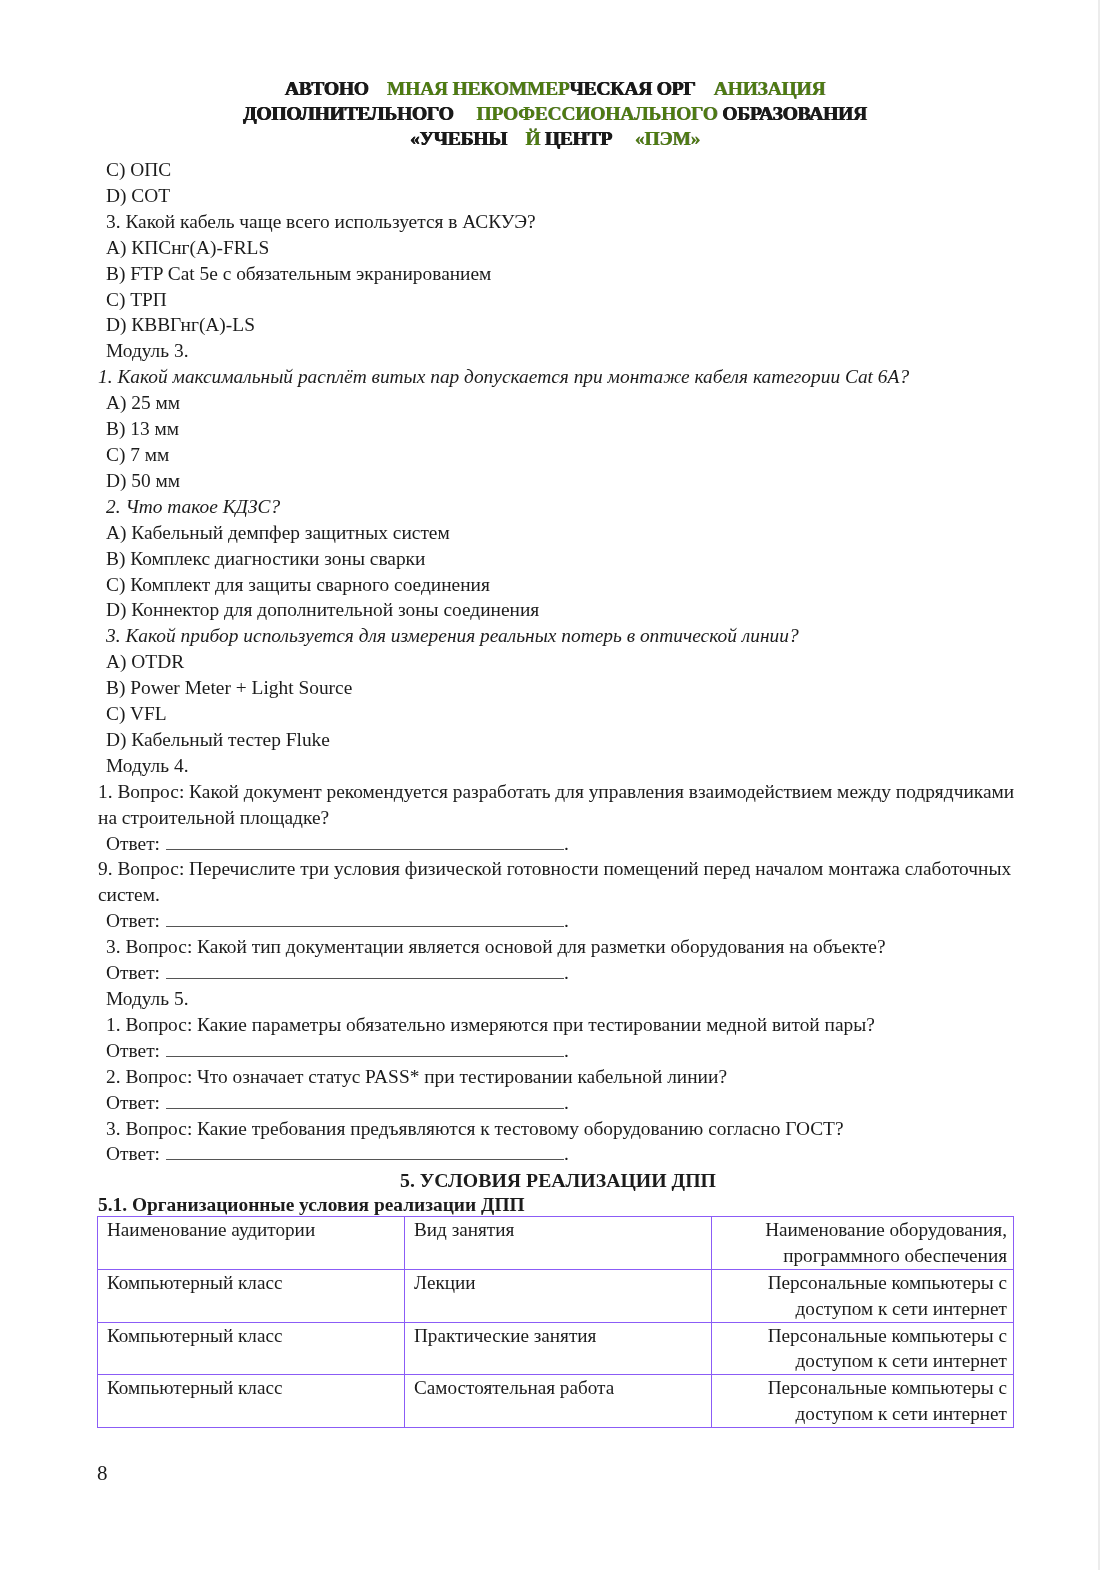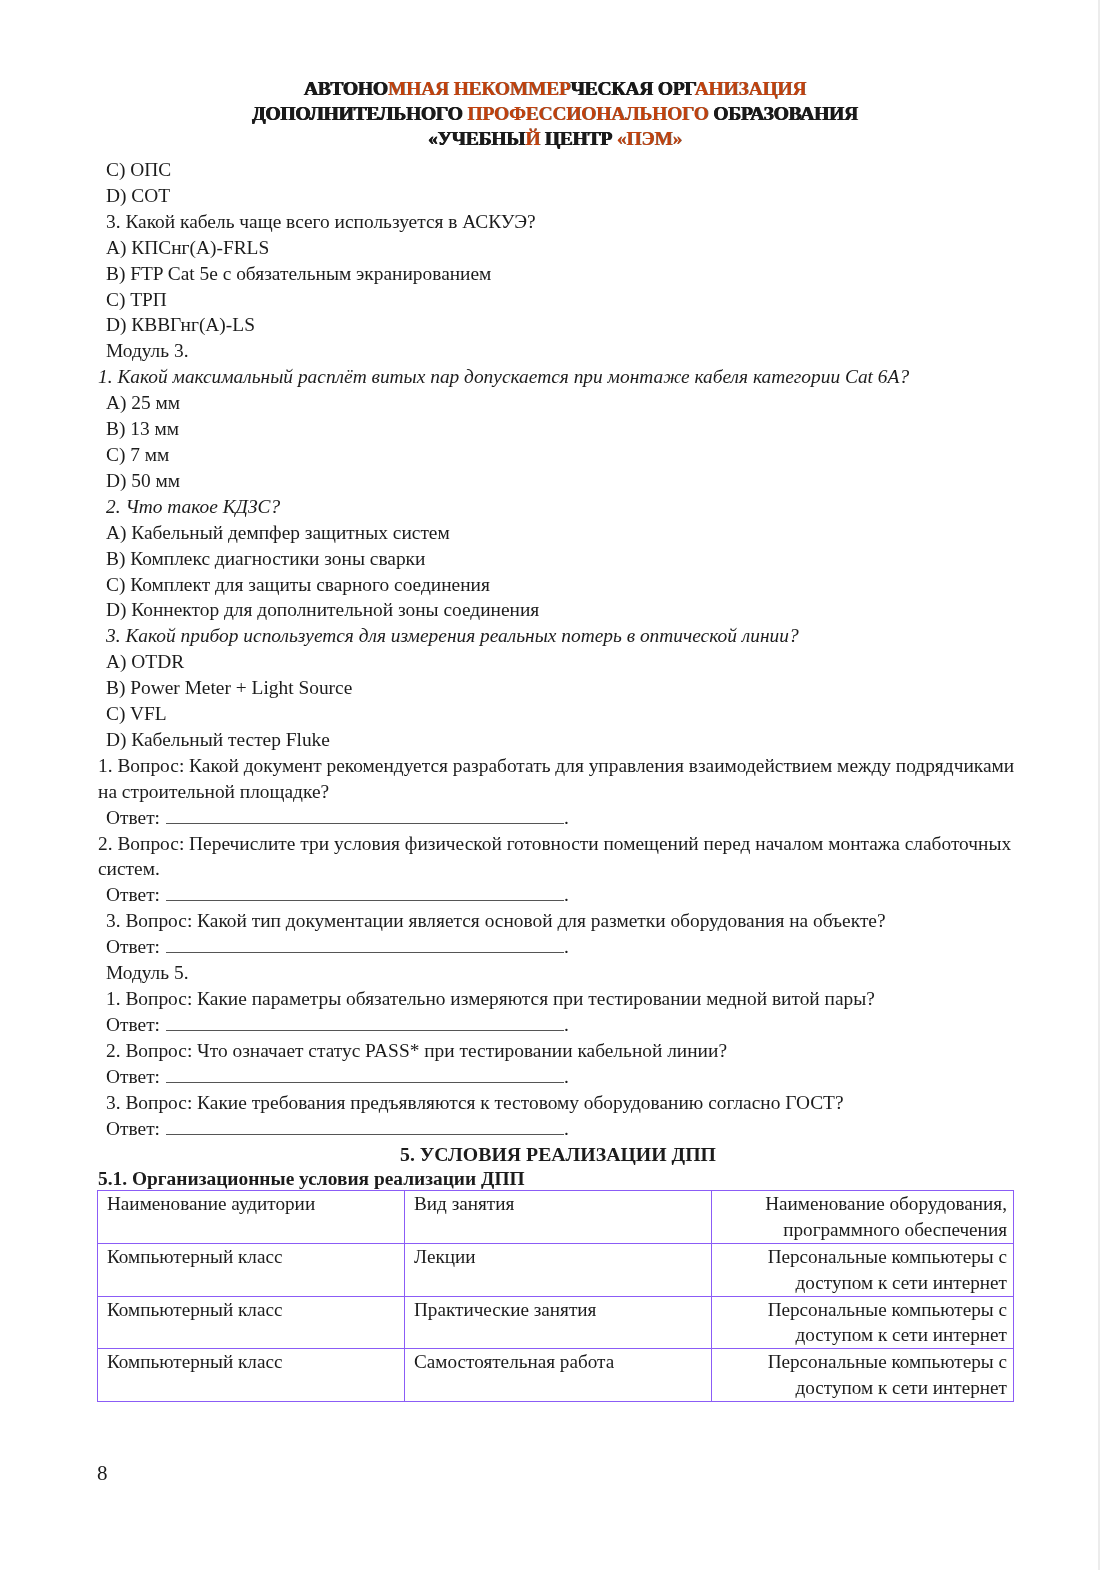--- a/index.html
+++ b/index.html
@@ -12,21 +12,21 @@
     position: absolute; left: 1098px; top: 0; width: 2px; height: 1570px;
     background: #ececec;
   }
   .header {
     position: absolute; left: 0; top: 76px; width: 1110px; text-align: center;
     font-family: "Liberation Serif", serif; font-weight: bold;
     font-size: 19.5px; line-height: 25px; letter-spacing: -0.2px;
     color: #222;
   }
   .header .dark { color: #1a1a1a; text-shadow: 0.6px 0 0 #1a1a1a, -0.3px 0 0 #1a1a1a; }
-  .header .faded { color: #c2410c; text-shadow: 0.6px 0 0 #6a6a6a; }
+  .header .faded { color: #4d7c0f; text-shadow: 0.6px 0 0 #6a6a6a; padding-left: 18px; }
   .content {
     position: absolute; left: 98px; top: 157px; width: 925px;
     font-size: 19.4px; line-height: 25.9px;
   }
   .line { white-space: nowrap; margin-left: 8px; }
   .wrap { white-space: normal; }
   .italic { font-style: italic; }
   .answer-line { display: inline-block; width: 398px; border-bottom: 1px solid #555; height: 18px; vertical-align: baseline; margin-left: 6px; }
   .sec-title {
     text-align: center; font-weight: bold; font-size: 19.8px; line-height: 26px;
@@ -85,25 +85,26 @@
   <div class="line">A) Кабельный демпфер защитных систем</div>
   <div class="line">B) Комплекс диагностики зоны сварки</div>
   <div class="line">C) Комплект для защиты сварного соединения</div>
   <div class="line">D) Коннектор для дополнительной зоны соединения</div>
   <div class="line italic">3. Какой прибор используется для измерения реальных потерь в оптической линии?</div>
   <div class="line">A) OTDR</div>
   <div class="line">B) Power Meter + Light Source</div>
   <div class="line">C) VFL</div>
   <div class="line">D) Кабельный тестер Fluke</div>
 
+  <div class="line">Модуль 4.</div>
   <div class="wrap" style="width:925px">1. Вопрос: Какой документ рекомендуется разработать для управления взаимодействием между подрядчиками на строительной площадке?</div>
   <div class="line">
     <span>Ответ:</span><span class="answer-line"></span><span>.</span>
   </div>
-  <div class="wrap" style="width:925px">2. Вопрос: Перечислите три условия физической готовности помещений перед началом монтажа слаботочных систем.</div>
+  <div class="wrap" style="width:925px">9. Вопрос: Перечислите три условия физической готовности помещений перед началом монтажа слаботочных систем.</div>
   <div class="line">
     <span>Ответ:</span><span class="answer-line"></span><span>.</span>
   </div>
   <div class="line">3. Вопрос: Какой тип документации является основой для разметки оборудования на объекте?</div>
   <div class="line">
     <span>Ответ:</span><span class="answer-line"></span><span>.</span>
   </div>
 
   <div class="line">Модуль 5.</div>
   <div class="line">1. Вопрос: Какие параметры обязательно измеряются при тестировании медной витой пары?</div>

